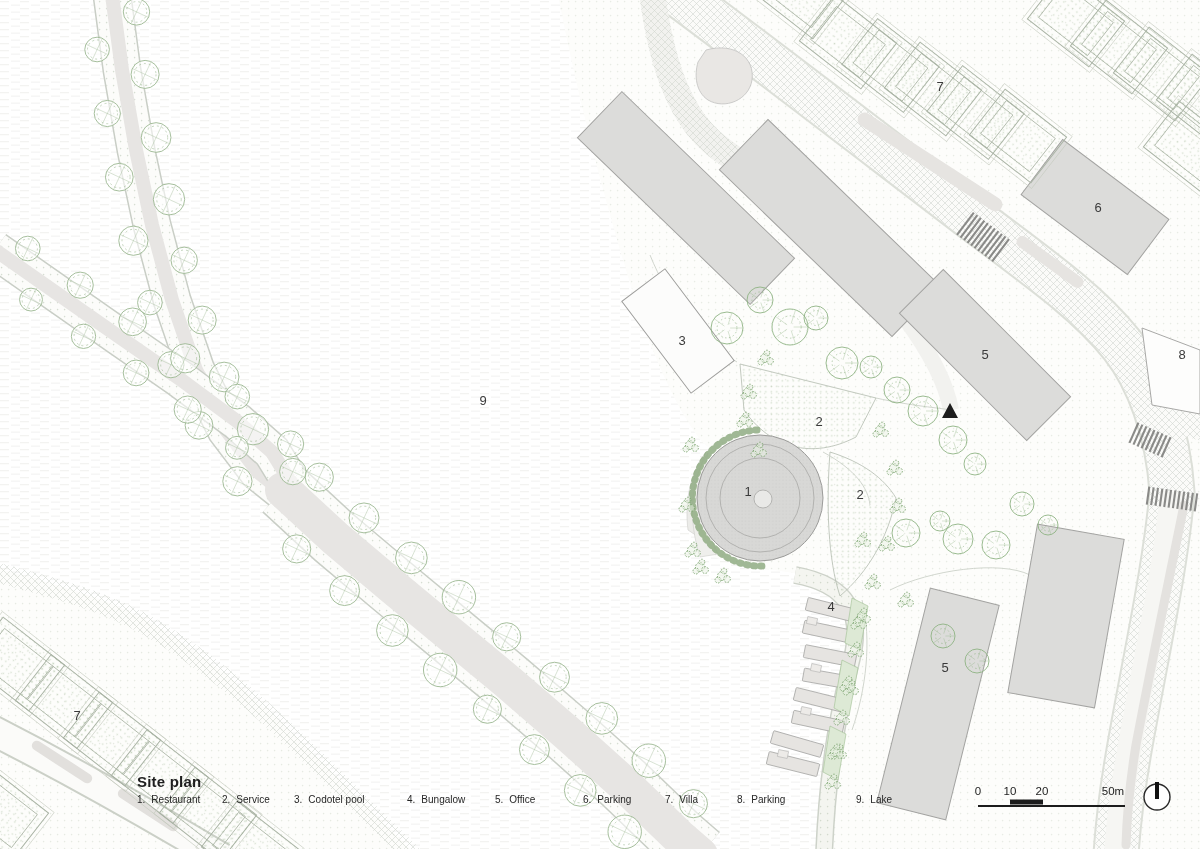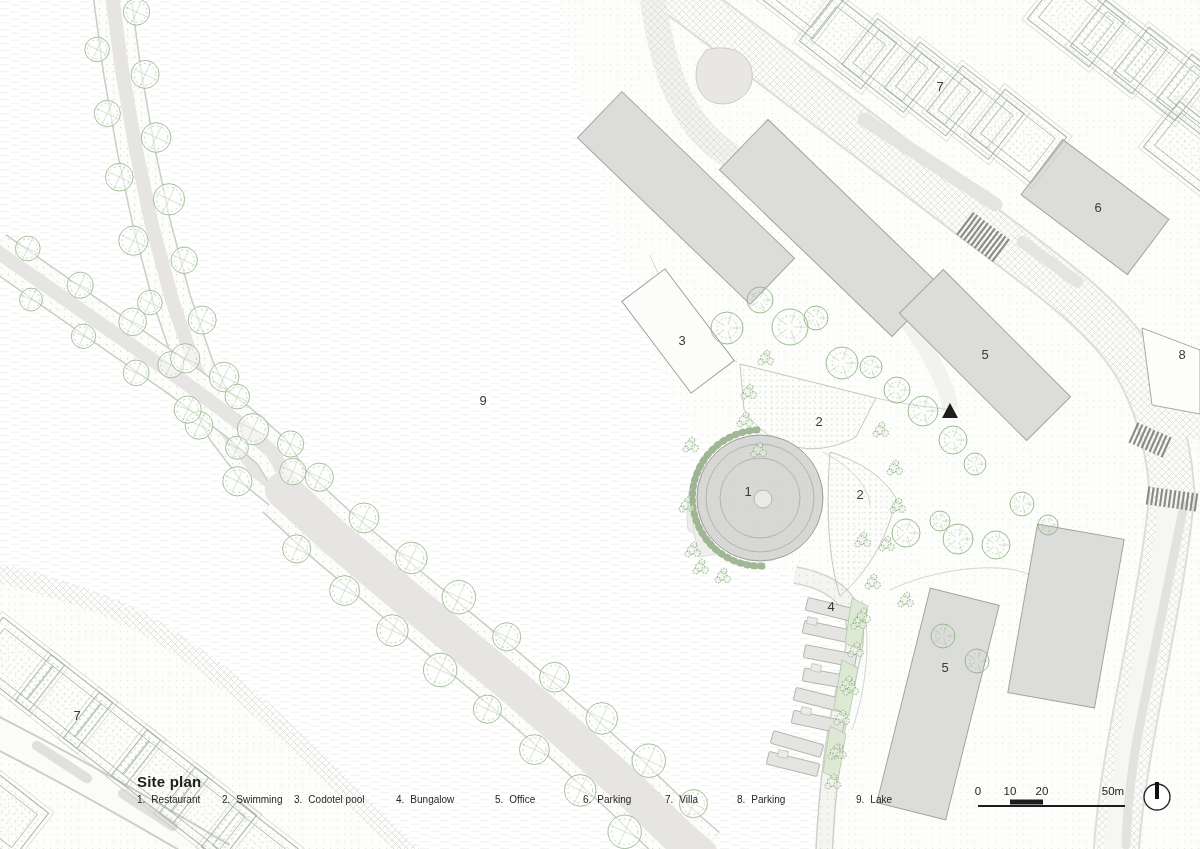--- a/index.html
+++ b/index.html
@@ -899,22 +899,22 @@
 
   <g>
     <circle cx="1157" cy="797" r="13" fill="#ffffff" stroke="#2a2a2a" stroke-width="1.4"></circle>
     <rect x="1155" y="782" width="4" height="17" fill="#111111"></rect>
   </g>
 </svg>
 
 <div class="overlay">
   <div class="title">Site plan</div>
   <div class="legend-item" style="left:137px"><span class="num">1.</span><span>Restaurant</span></div>
-  <div class="legend-item" style="left:222px"><span class="num">2.</span><span>Swimming</span></div>
+  <div class="legend-item" style="left:222px"><span class="num">2.</span><span>Service</span></div>
   <div class="legend-item" style="left:294px"><span class="num">3.</span><span>Codotel pool</span></div>
-  <div class="legend-item" style="left:396px"><span class="num">4.</span><span>Bungalow</span></div>
+  <div class="legend-item" style="left:407px"><span class="num">4.</span><span>Bungalow</span></div>
   <div class="legend-item" style="left:495px"><span class="num">5.</span><span>Office</span></div>
   <div class="legend-item" style="left:583px"><span class="num">6.</span><span>Parking</span></div>
   <div class="legend-item" style="left:665px"><span class="num">7.</span><span>Villa</span></div>
   <div class="legend-item" style="left:737px"><span class="num">8.</span><span>Parking</span></div>
   <div class="legend-item" style="left:856px"><span class="num">9.</span><span>Lake</span></div>
 </div>
 </div>
 
 </body></html>

